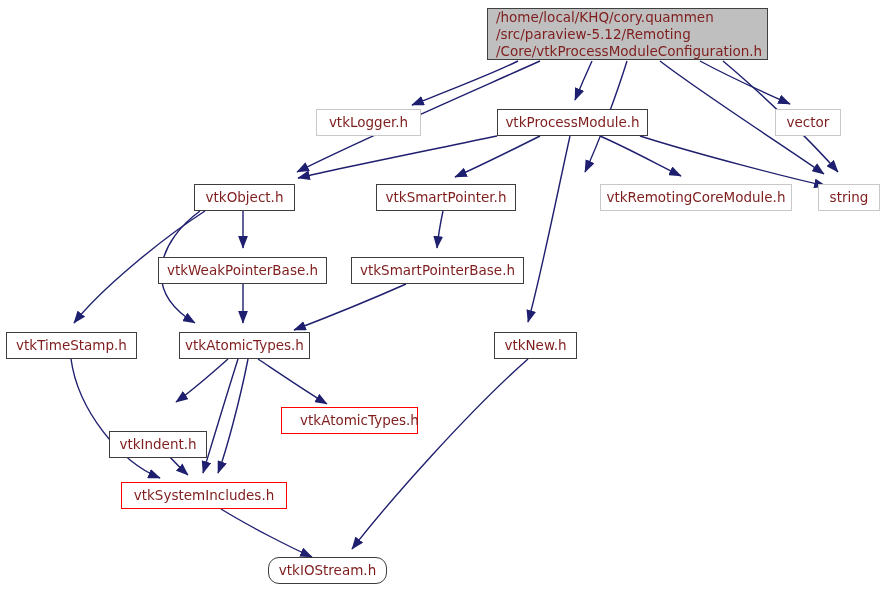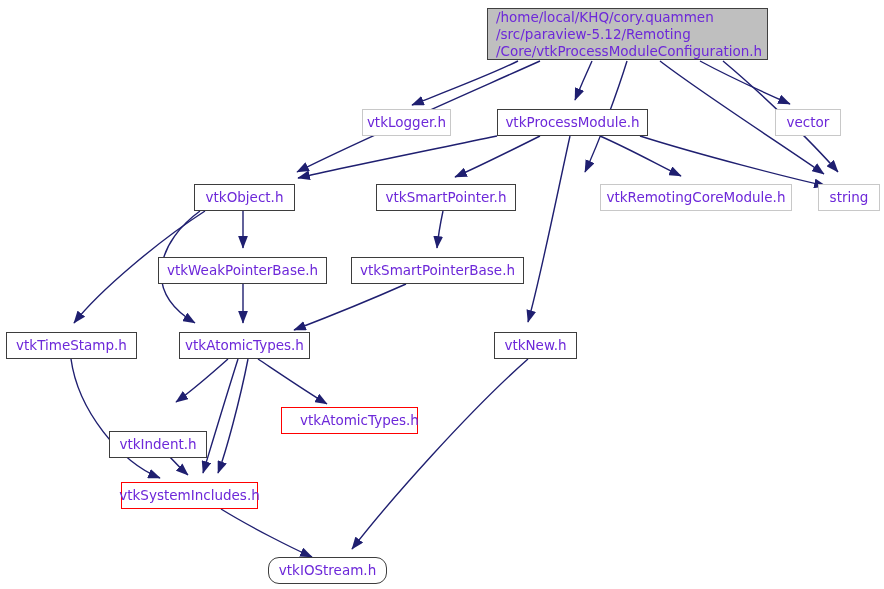--- a/index.html
+++ b/index.html
@@ -25,21 +25,21 @@
     pointer-events: none;
   }
   .node {
     position: absolute;
     box-sizing: border-box;
     display: flex;
     align-items: center;
     justify-content: center;
     background: #ffffff;
     border: 1px solid #404040;
-    color: #6d28d9;
+    color: #7f1d1d;
     font-size: 13.5px;
     line-height: 15.5px;
     white-space: pre;
     text-align: center;
     letter-spacing: 0px;
   }
   .node.dark   { border: 1px solid #3d3d3d; }
   .node.light  { border: 1px solid #c8c8c8; }
   .node.red    { border: 1px solid #ff0000; }
   .node.root {
@@ -89,31 +89,31 @@
         <path d="M 150,434 C 163,450 178,466 188,475" fill="none" stroke="#1f1f70" stroke-width="1.4" marker-end="url(#arrowhead)"></path>
         <path d="M 221,509 C 252,528 292,548 312,557" fill="none" stroke="#1f1f70" stroke-width="1.4" marker-end="url(#arrowhead)"></path>
         <path d="M 528,359 C 470,410 390,500 352,549" fill="none" stroke="#1f1f70" stroke-width="1.4" marker-end="url(#arrowhead)"></path>
       </g>
   </svg>
 
   <div id="nodes">
       <div class="node root" style="left: 487px; top: 8px; width: 281px; height: 52px; background: rgb(191, 191, 191); border-color: rgb(64, 64, 64);">/home/local/KHQ/cory.quammen
 /src/paraview-5.12/Remoting
 /Core/vtkProcessModuleConfiguration.h</div>
-      <div class="node light" style="left: 316px; top: 109px; width: 89px; height: 27px; background: rgb(255, 255, 255); border-color: rgb(200, 200, 200); margin-left: 46px;">vtkLogger.h</div>
+      <div class="node light" style="left: 316px; top: 109px; width: 105px; height: 27px; background: rgb(255, 255, 255); border-color: rgb(200, 200, 200);">vtkLogger.h</div>
       <div class="node dark" style="left: 497px; top: 109px; width: 151px; height: 27px; background: rgb(255, 255, 255); border-color: rgb(61, 61, 61);">vtkProcessModule.h</div>
       <div class="node light" style="left: 775px; top: 109px; width: 66px; height: 27px; background: rgb(255, 255, 255); border-color: rgb(200, 200, 200);">vector</div>
       <div class="node dark" style="left: 194px; top: 184px; width: 101px; height: 27px; background: rgb(255, 255, 255); border-color: rgb(61, 61, 61);">vtkObject.h</div>
       <div class="node dark" style="left: 376px; top: 184px; width: 140px; height: 27px; background: rgb(255, 255, 255); border-color: rgb(61, 61, 61);">vtkSmartPointer.h</div>
       <div class="node light" style="left: 600px; top: 184px; width: 192px; height: 27px; background: rgb(255, 255, 255); border-color: rgb(200, 200, 200);">vtkRemotingCoreModule.h</div>
       <div class="node light" style="left: 818px; top: 184px; width: 62px; height: 27px; background: rgb(255, 255, 255); border-color: rgb(200, 200, 200);">string</div>
       <div class="node dark" style="left: 158px; top: 257px; width: 169px; height: 27px; background: rgb(255, 255, 255); border-color: rgb(61, 61, 61);">vtkWeakPointerBase.h</div>
       <div class="node dark" style="left: 351px; top: 257px; width: 173px; height: 27px; background: rgb(255, 255, 255); border-color: rgb(61, 61, 61);">vtkSmartPointerBase.h</div>
       <div class="node dark" style="left: 6px; top: 332px; width: 131px; height: 27px; background: rgb(255, 255, 255); border-color: rgb(61, 61, 61);">vtkTimeStamp.h</div>
       <div class="node dark" style="left: 179px; top: 332px; width: 131px; height: 27px; background: rgb(255, 255, 255); border-color: rgb(61, 61, 61);">vtkAtomicTypes.h</div>
       <div class="node dark" style="left: 494px; top: 332px; width: 83px; height: 27px; background: rgb(255, 255, 255); border-color: rgb(61, 61, 61);">vtkNew.h</div>
       <div class="node dark" style="left: 109px; top: 407px; width: 98px; height: 27px; background: rgb(255, 255, 255); border-color: rgb(61, 61, 61); margin-top: 24px;">vtkIndent.h</div>
       <div class="node red" style="left: 281px; top: 407px; width: 137px; height: 27px; background: rgb(255, 255, 255); border-color: rgb(255, 0, 0); padding-left: 20px;">vtkAtomicTypes.h</div>
-      <div class="node red" style="left: 121px; top: 482px; width: 137px; height: 27px; background: rgb(255, 255, 255); border-color: rgb(255, 0, 0);">vtkSystemIncludes.h</div>
+      <div class="node red" style="left: 121px; top: 482px; width: 166px; height: 27px; background: rgb(255, 255, 255); border-color: rgb(255, 0, 0);">vtkSystemIncludes.h</div>
       <div class="node dark" style="left: 268px; top: 557px; width: 119px; height: 27px; background: rgb(255, 255, 255); border-color: rgb(61, 61, 61); border-radius: 11px;">vtkIOStream.h</div>
     </div>
 
 </div>
 
 </body></html>

